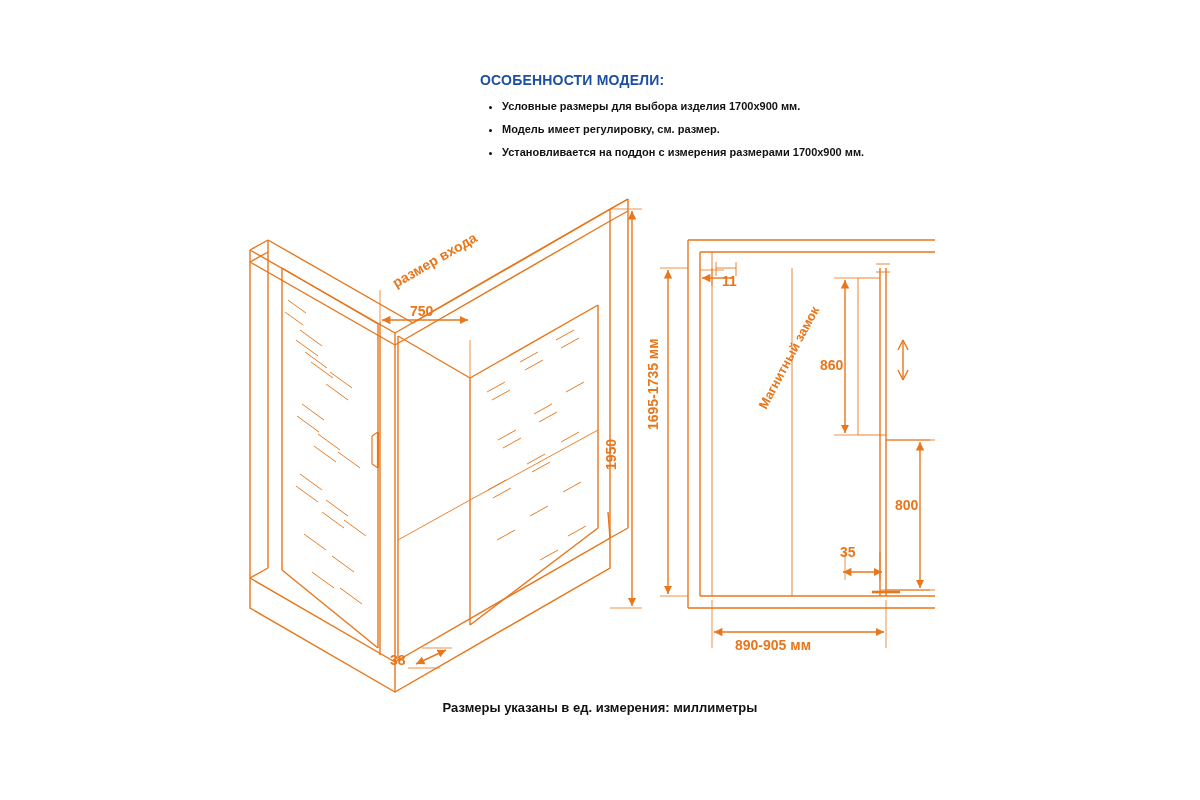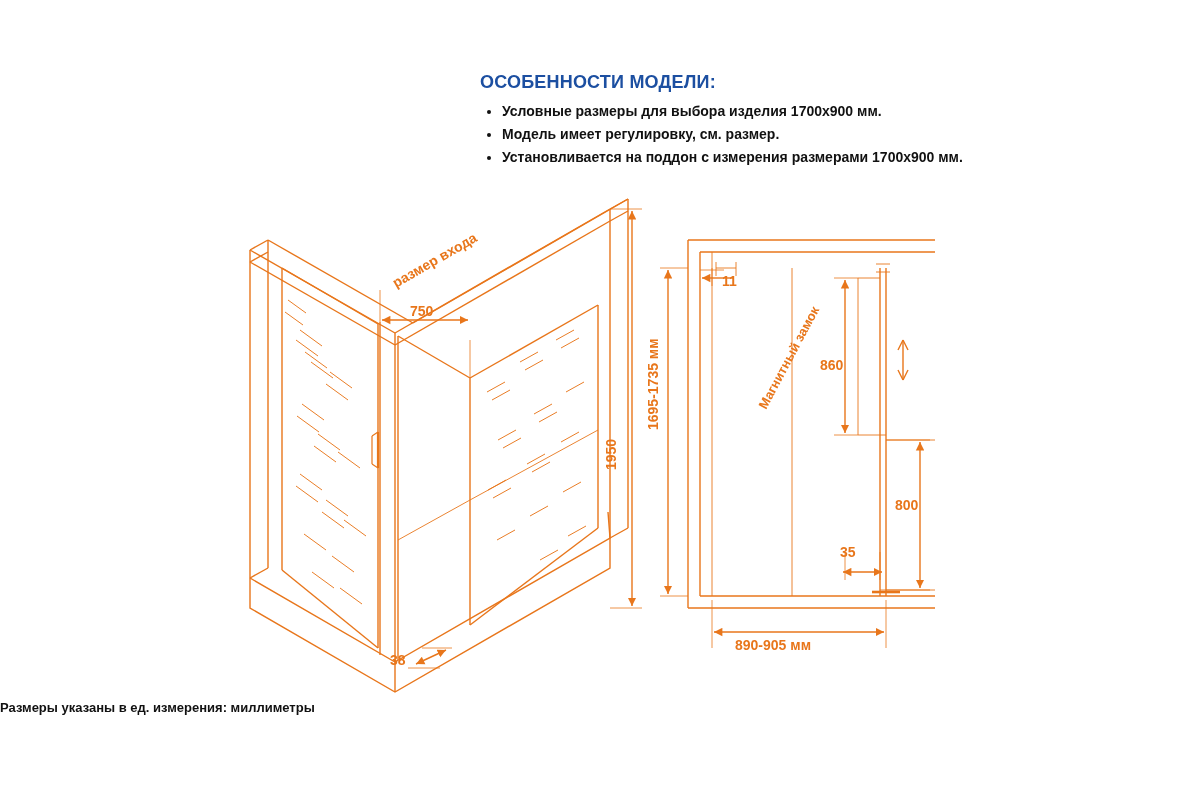--- a/index.html
+++ b/index.html
@@ -22,46 +22,46 @@
   }
 
   
   .features {
     position: absolute;
     left: 480px;
     top: 72px;
     width: 500px;
   }
   .features-title {
-    font-size: 18px;
+    font-size: 14px;
     font-weight: bold;
     color: #1c4fa1;
     margin: 0 0 8px 0;
     letter-spacing: .2px;
   }
   .features ul {
     margin: 0;
     padding: 0 0 0 22px;
     list-style: disc;
   }
   .features li {
-    font-size: 14px;
+    font-size: 11px;
     font-weight: bold;
     color: #111111;
     line-height: 21px;
     margin-bottom: 2px;
   }
 
   
   .footer-note {
     position: absolute;
     left: 0;
     top: 700px;
     width: 1200px;
-    text-align: left;
+    text-align: center;
     font-size: 13px;
     font-weight: bold;
     color: #111111;
   }
 
   
   svg.drawing {
     position: absolute;
     left: 0;
     top: 0;

